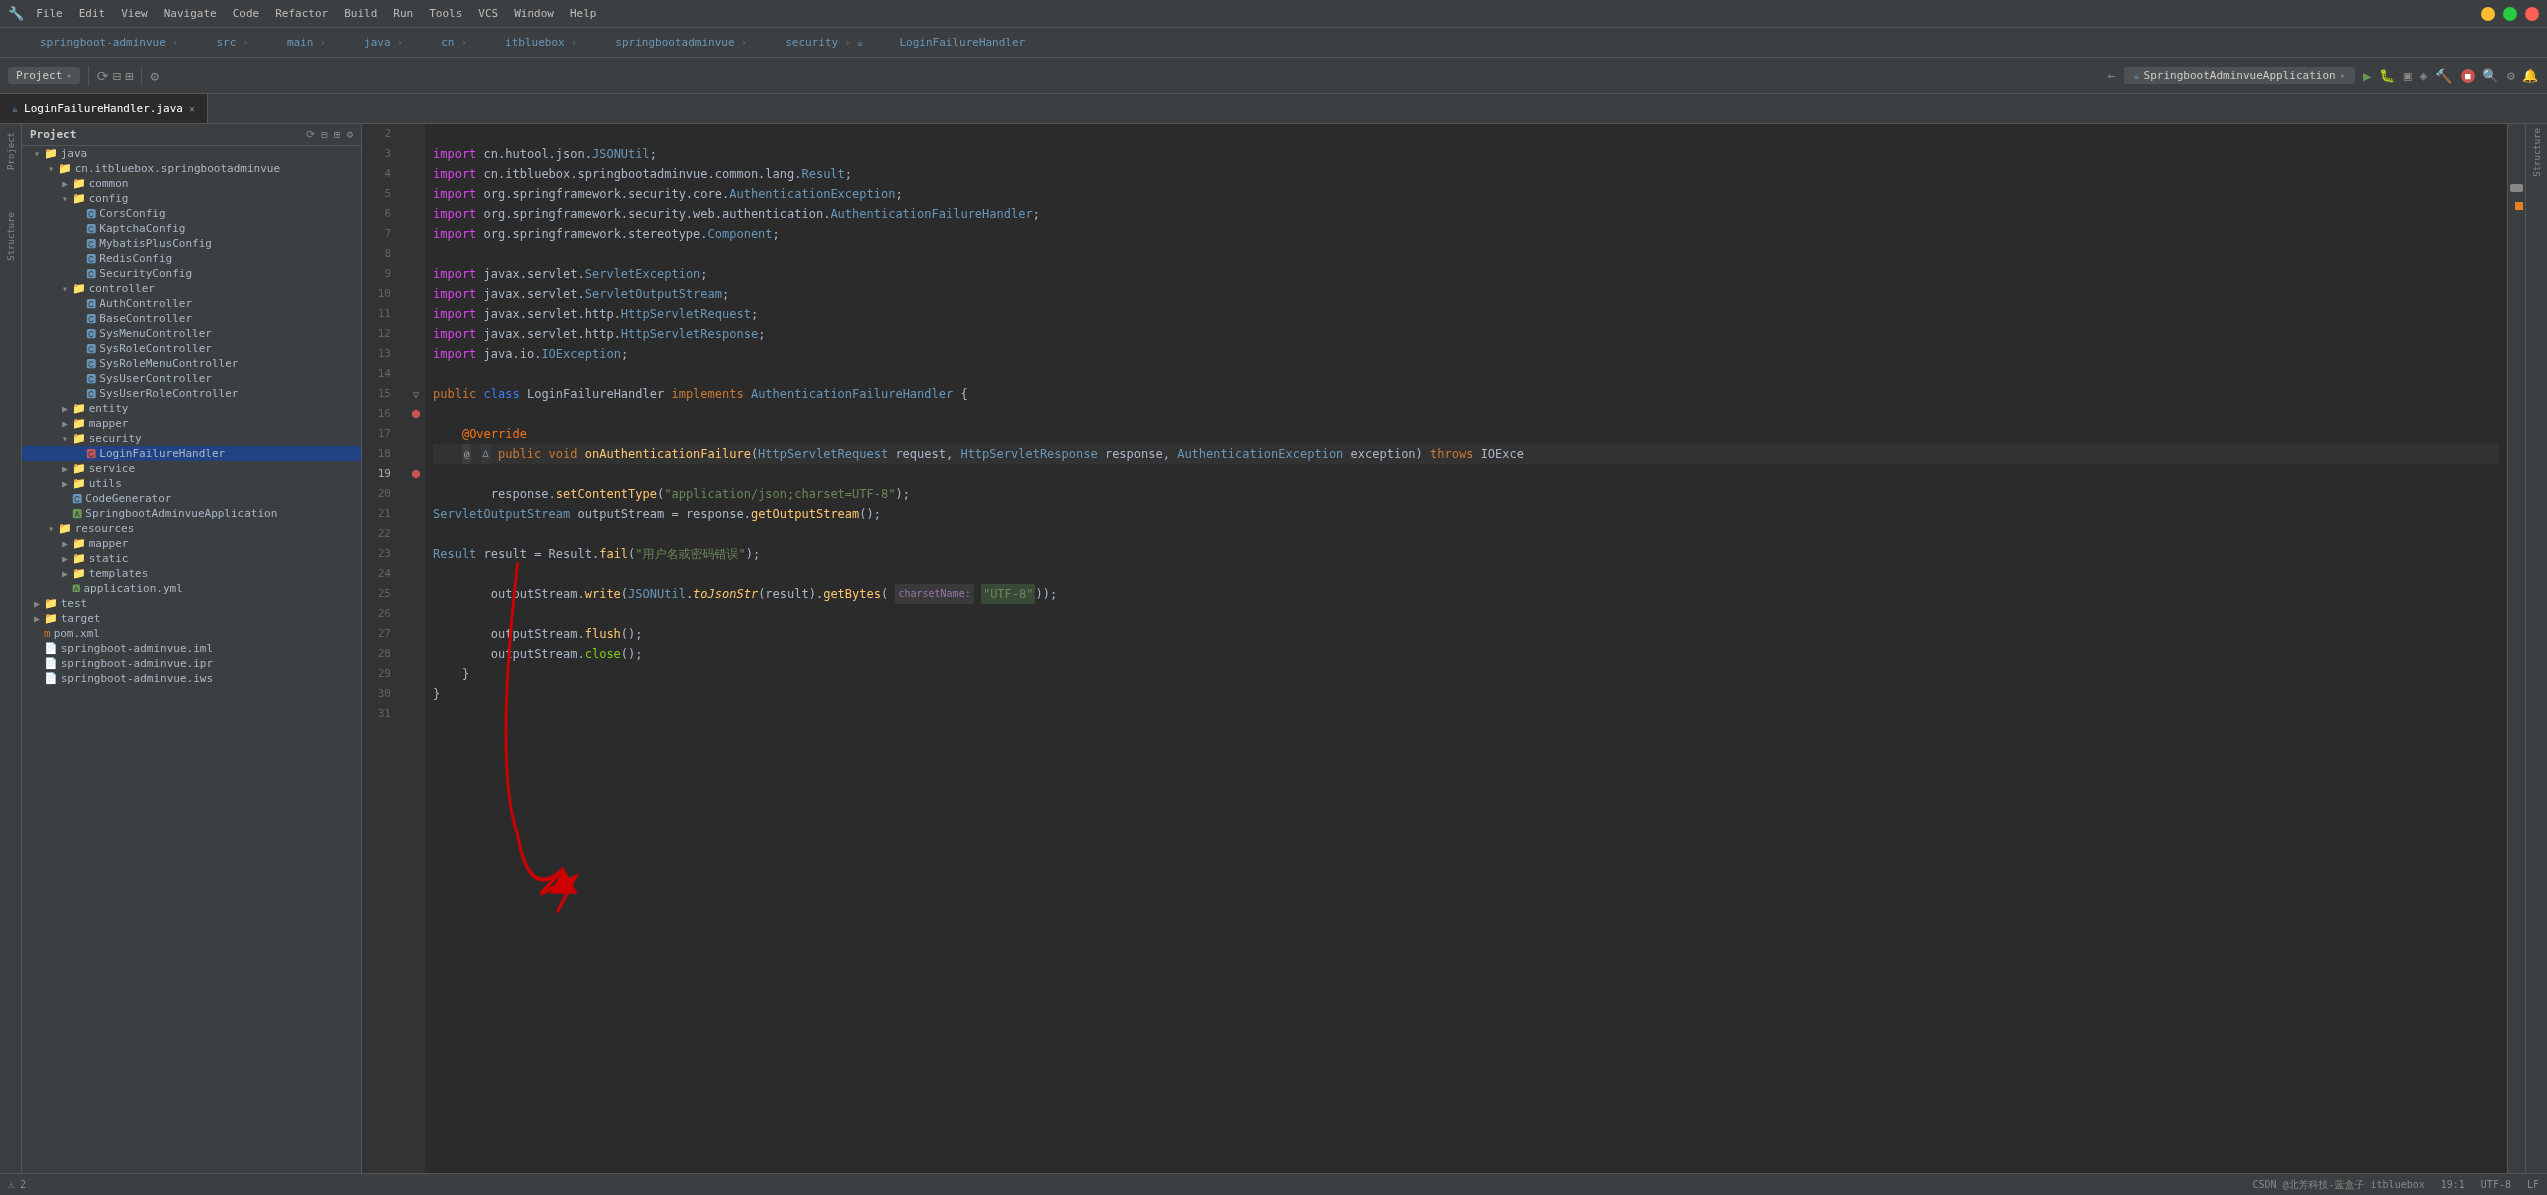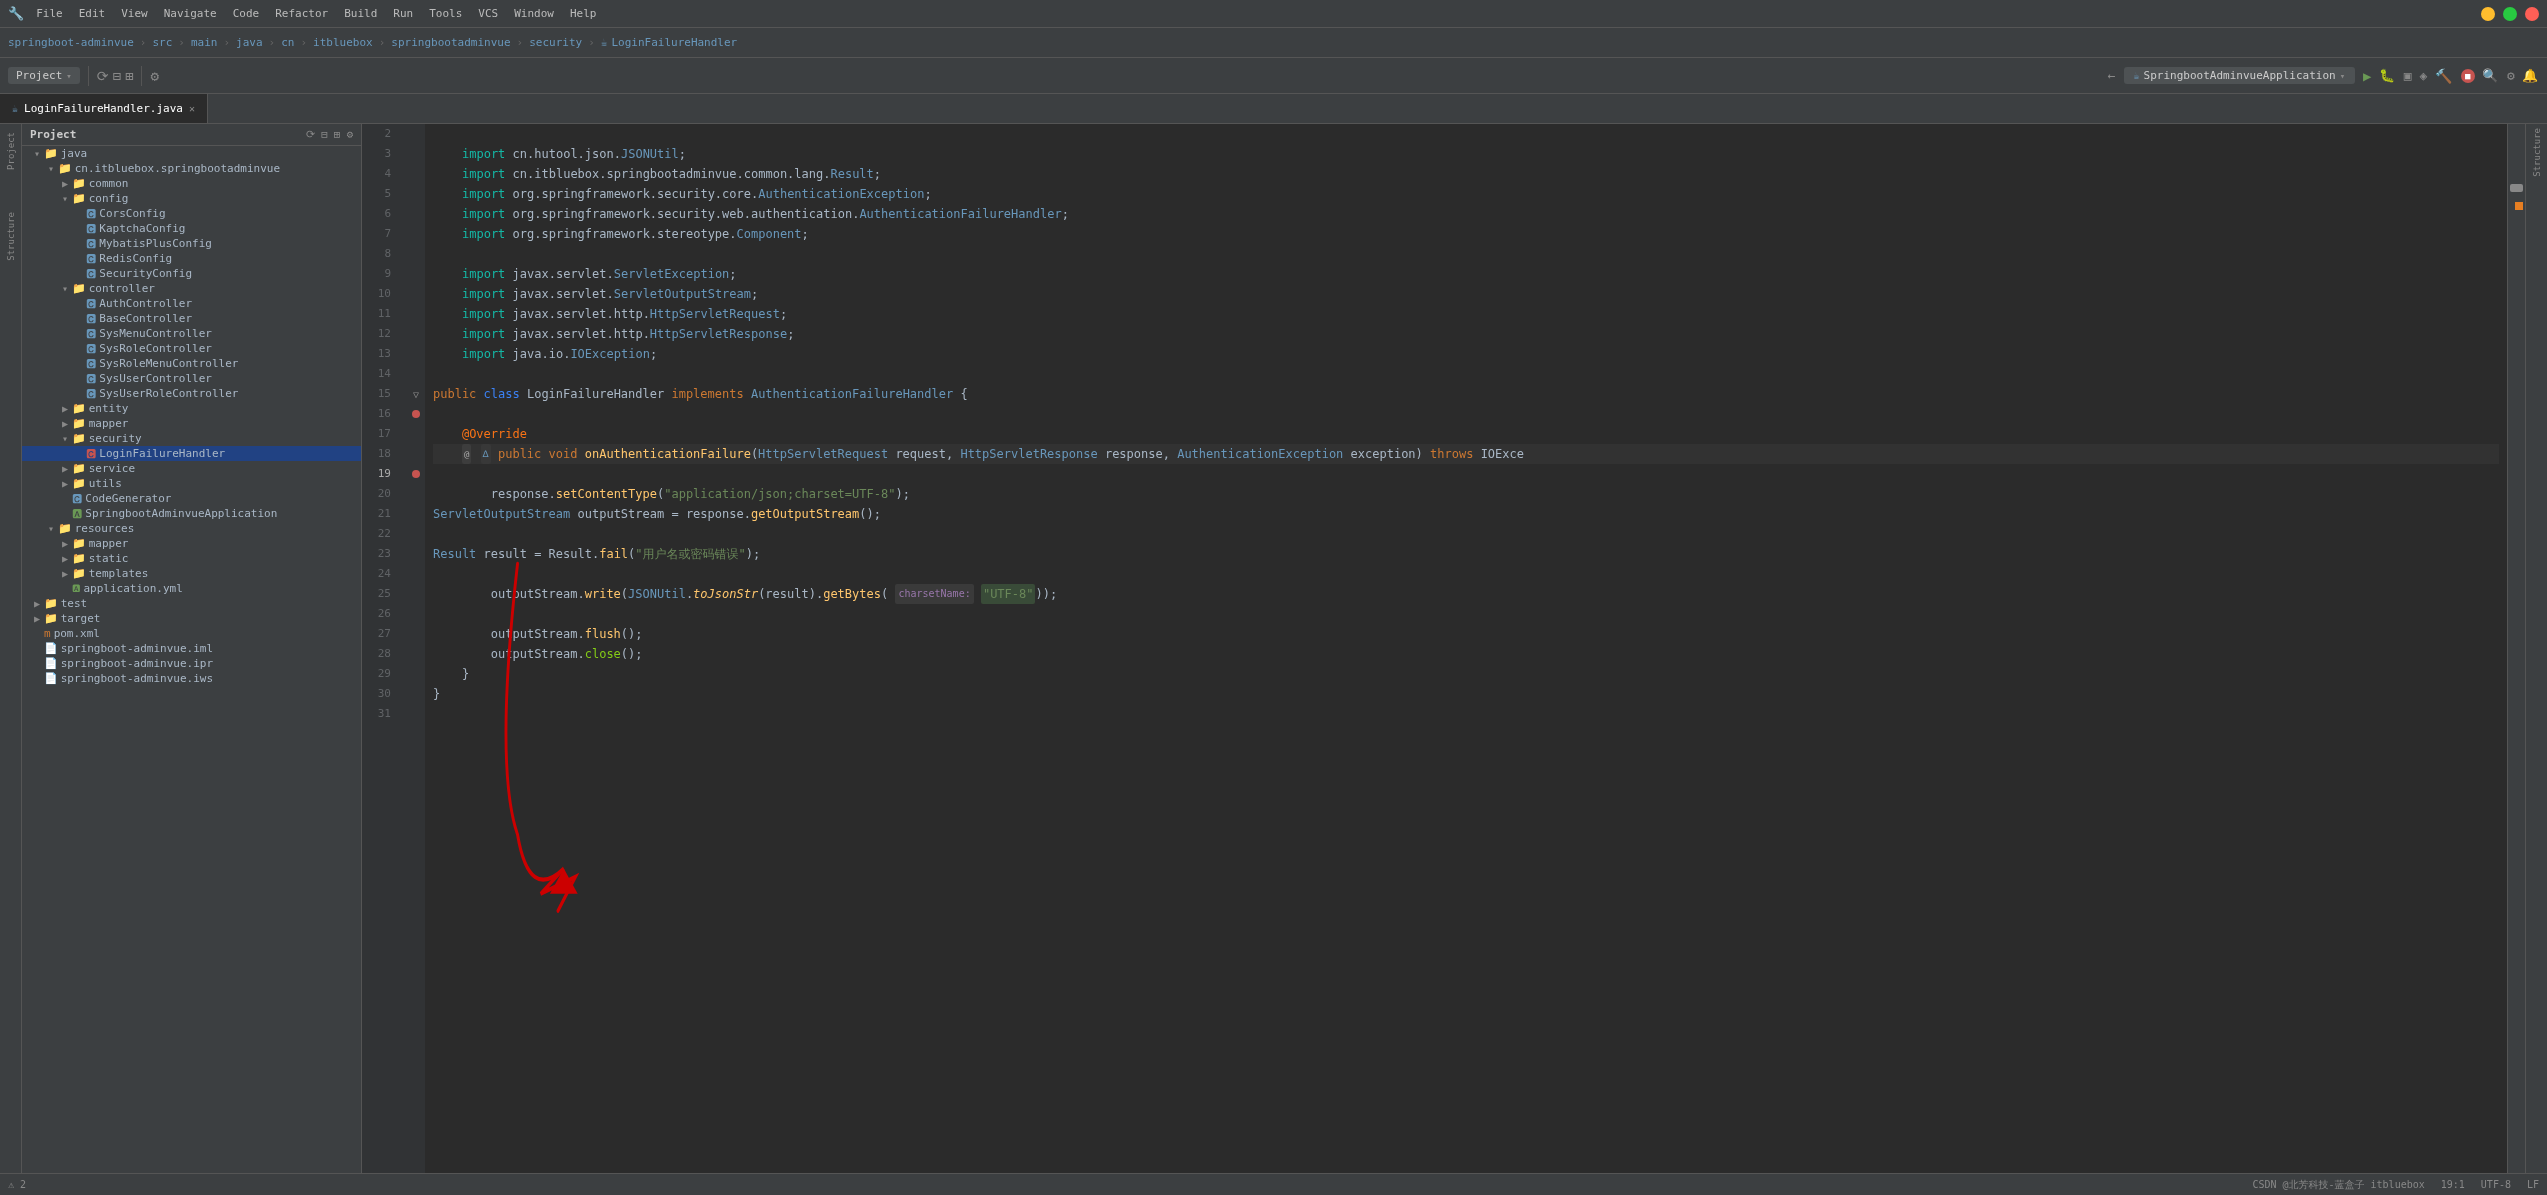--- a/index.html
+++ b/index.html
@@ -65,21 +65,21 @@
       height: 30px;
       display: flex;
       align-items: center;
       padding: 0 8px;
       gap: 4px;
       border-bottom: 1px solid #555;
       flex-shrink: 0;
       font-size: 11px;
       color: #aaa;
     }
-    .breadcrumb-item { color: #6897bb; cursor: pointer; }
+    .breadcrumb-item { color: #6897bb; cursor: pointer; margin-left: 32px; }
     .breadcrumb-sep { color: #666; margin: 0 2px; }
 
     
     .toolbar {
       background: #3c3f41;
       height: 36px;
       display: flex;
       align-items: center;
       padding: 0 8px;
       border-bottom: 1px solid #555;
@@ -222,21 +222,21 @@
     .code-line {
       height: 20px;
       display: flex;
       align-items: center;
       white-space: pre;
       position: relative;
     }
     .code-line.current-line { background: #323232; }
 
     
-    .kw-import { color: #14b8a6; margin-left: 29px; }
+    .kw-import { color: #d946ef; }
     .kw-class { color: #3b82f6; }
     .kw-public { color: #cc7832; }
     .kw-void { color: #cc7832; }
     .kw-throws { color: #cc7832; }
     .string { color: #6a8759; }
 
     
     .red-arrow-overlay {
       position: absolute;
       top: 0;

